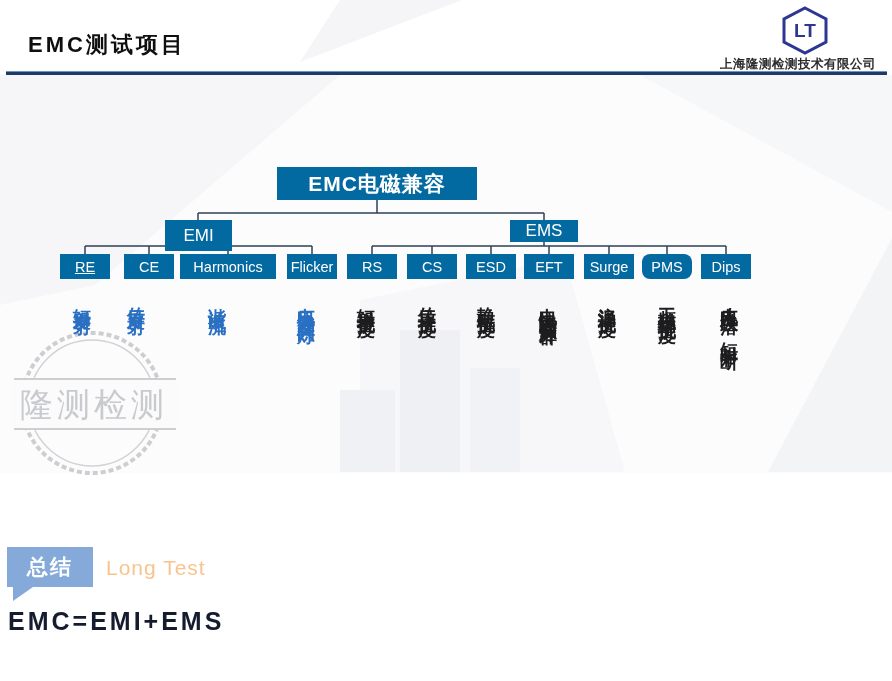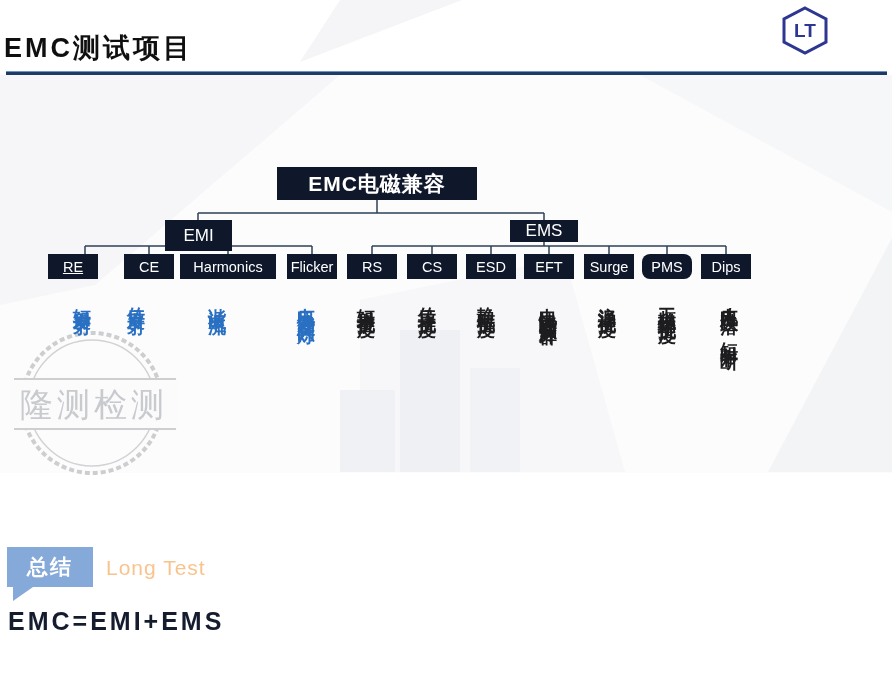--- a/index.html
+++ b/index.html
@@ -2,47 +2,47 @@
 <html><head>
 <meta charset="utf-8">
 <style>
   html,body{margin:0;padding:0;background:#ffffff;}
   .slide{
     position:relative;width:892px;height:681px;background:#ffffff;overflow:hidden;
     font-family:"Liberation Sans","DejaVu Sans",sans-serif;
   }
   
   .page-title{
-    position:absolute;left:4px;top:30px;font-size:27px;font-weight:bold;
+    position:absolute;left:28px;top:30px;font-size:22px;font-weight:bold;
     color:#0f0f0f;letter-spacing:3px;z-index:5;
   }
   .header-rule{
     position:absolute;left:6px;right:5px;top:71px;height:3px;background:#1e3a66;
     border-top:1px solid #6b93c4;z-index:5;
   }
   .logo{position:absolute;left:781px;top:5px;z-index:5;}
   .company-name{
     position:absolute;right:16px;top:56px;font-size:12.5px;font-weight:bold;
     color:#2b2b2b;letter-spacing:0.5px;z-index:5;
   }
   
   .bg-decor{position:absolute;left:0;top:0;z-index:0;}
   
   .stamp{position:absolute;left:10px;top:330px;z-index:1;opacity:0.85;}
   
   .connectors{position:absolute;left:0;top:0;z-index:2;pointer-events:none;}
   .nbox{
-    position:absolute;background:#0f172a;color:#ffffff;display:flex;
+    position:absolute;background:#0369a1;color:#ffffff;display:flex;
     align-items:center;justify-content:center;white-space:nowrap;z-index:3;
   }
   .root-node{left:277px;top:167px;width:200px;height:33px;font-size:21px;font-weight:bold;letter-spacing:1px;}
   .branch-emi{left:165px;top:220px;width:67px;height:31px;font-size:17px;}
   .branch-ems{left:510px;top:220px;width:68px;height:22px;font-size:17px;}
   .child{top:254px;height:25px;font-size:14.5px;}
-  .ch-0{left:48px;width:50px;text-decoration:underline;}  .ch-1{left:124px;width:50px;}
+  .ch-0{left:60px;width:50px;text-decoration:underline;}  .ch-1{left:124px;width:50px;}
   .ch-2{left:180px;width:96px;} .ch-3{left:287px;width:50px;}
   .ch-4{left:347px;width:50px;} .ch-5{left:407px;width:50px;}
   .ch-6{left:466px;width:50px;} .ch-7{left:524px;width:50px;}
   .ch-8{left:584px;width:50px;} .ch-9{left:642px;width:50px;border-radius:8px;}
   .ch-10{left:701px;width:50px;}
   .vlab{
     position:absolute;top:293px;writing-mode:vertical-rl;text-orientation:upright;
     font-weight:bold;font-size:18px;letter-spacing:3px;line-height:1.05;z-index:3;
   }
   .vlab.emi{color:#2a70c2;}
@@ -85,20 +85,21 @@
     <rect x="470" y="368" width="50" height="104" fill="#f1f2f5"></rect>
     <rect x="340" y="390" width="55" height="82" fill="#f0f1f4"></rect>
   </svg>
 
   <div class="page-title">EMC测试项目</div>
   <div class="header-rule"></div>
   <svg class="logo" width="48" height="50" viewBox="0 0 48 50">
     <polygon points="24,3 45,14 45,37 24,48 3,37 3,14" fill="none" stroke="#2d3691" stroke-width="3"></polygon>
     <text x="24" y="32" text-anchor="middle" font-size="19" font-weight="bold" fill="#2d3691" font-family="Liberation Sans, sans-serif">LT</text>
   </svg>
+  <div class="company-name">上海隆测检测技术有限公司</div>
 
   <svg class="stamp" width="170" height="152">
     <circle cx="82" cy="73" r="70" fill="none" stroke="#c4c6c9" stroke-width="4" stroke-dasharray="5 3"></circle>
     <circle cx="82" cy="73" r="63" fill="none" stroke="#c9cbce" stroke-width="1.5"></circle>
     <rect x="0" y="49" width="168" height="50" fill="#fbfbfc"></rect>
     <line x1="4" y1="49" x2="166" y2="49" stroke="#c4c6c9" stroke-width="2"></line>
     <line x1="4" y1="99" x2="166" y2="99" stroke="#c4c6c9" stroke-width="2"></line>
     <text x="84" y="86" text-anchor="middle" font-size="33" fill="#bfc2c6" letter-spacing="4" font-family="Liberation Sans, sans-serif">隆测检测</text>
   </svg>
 

